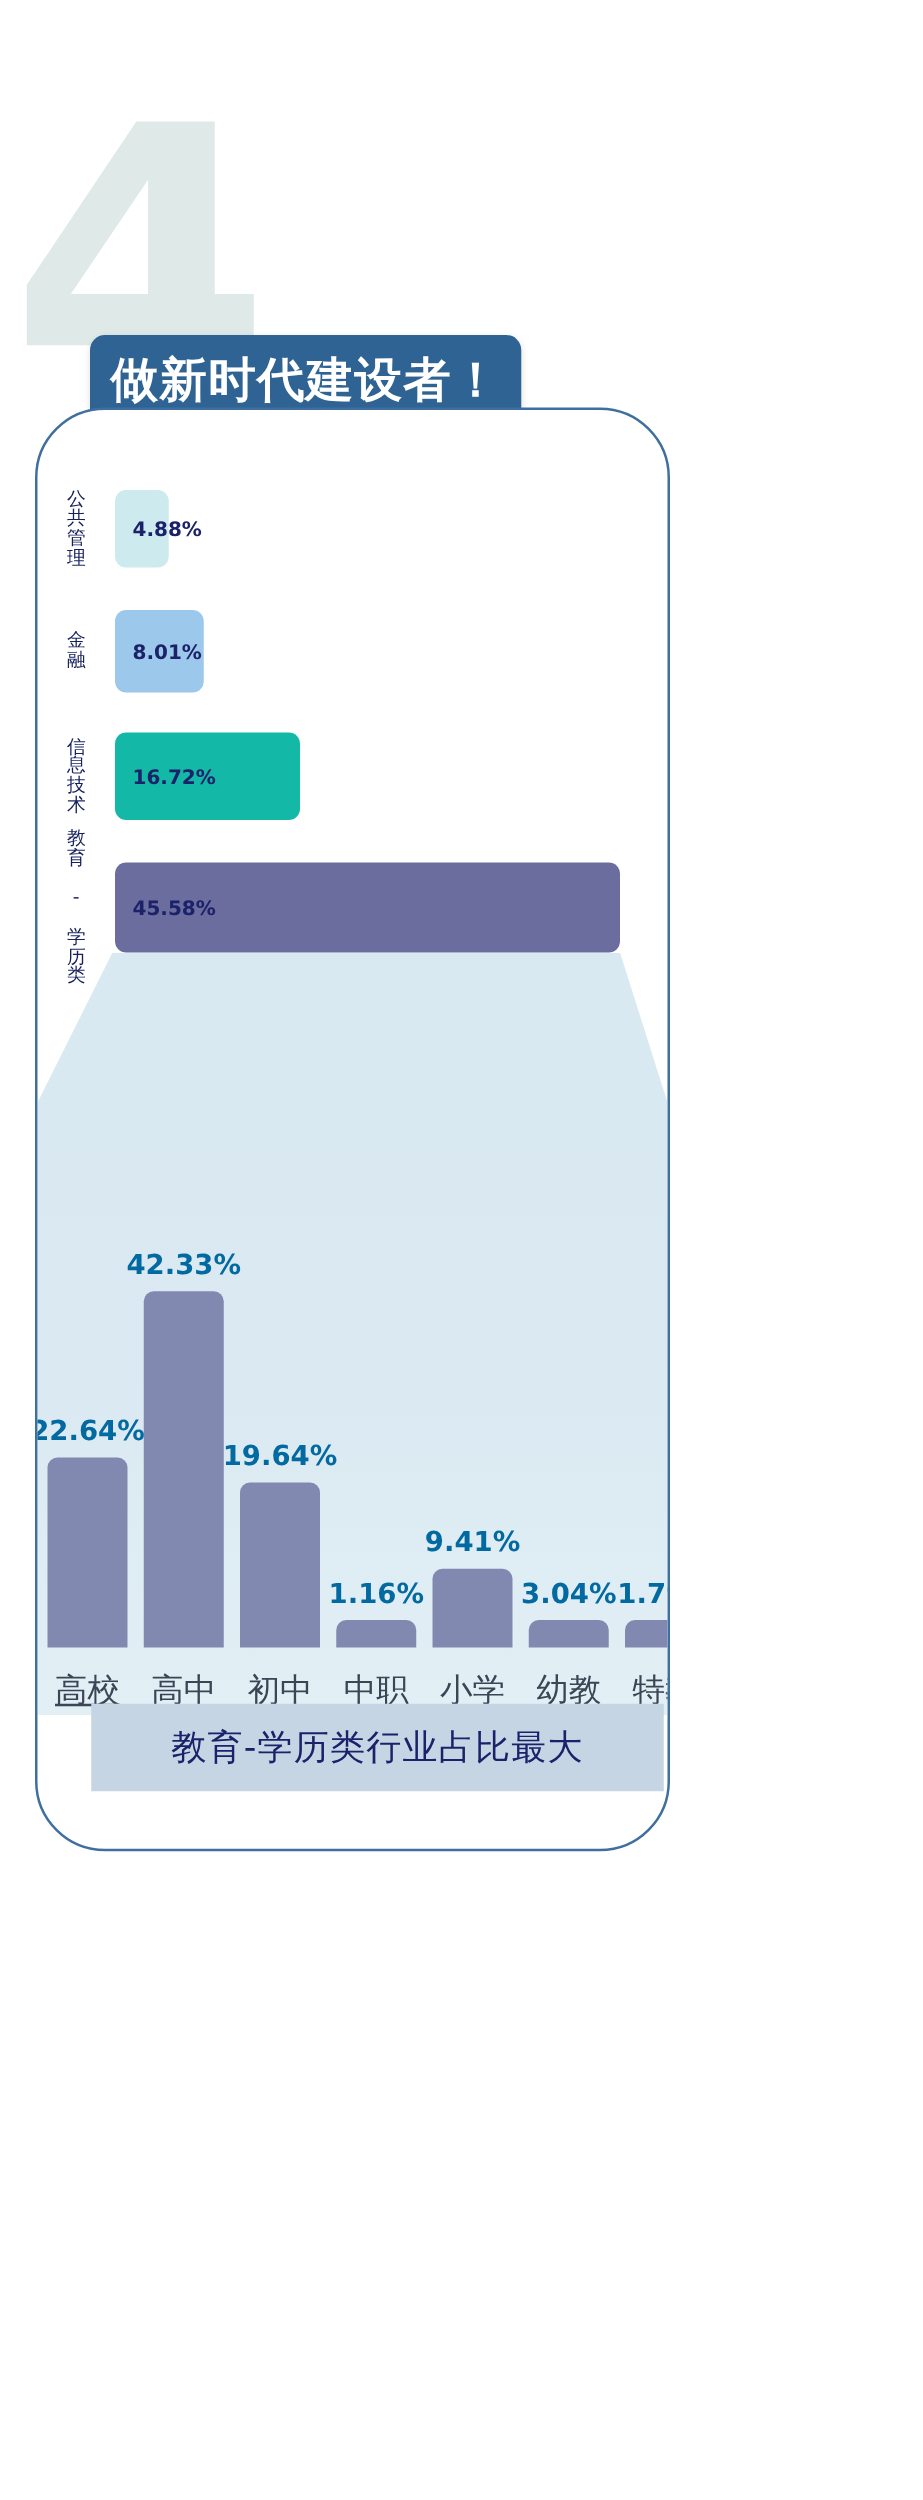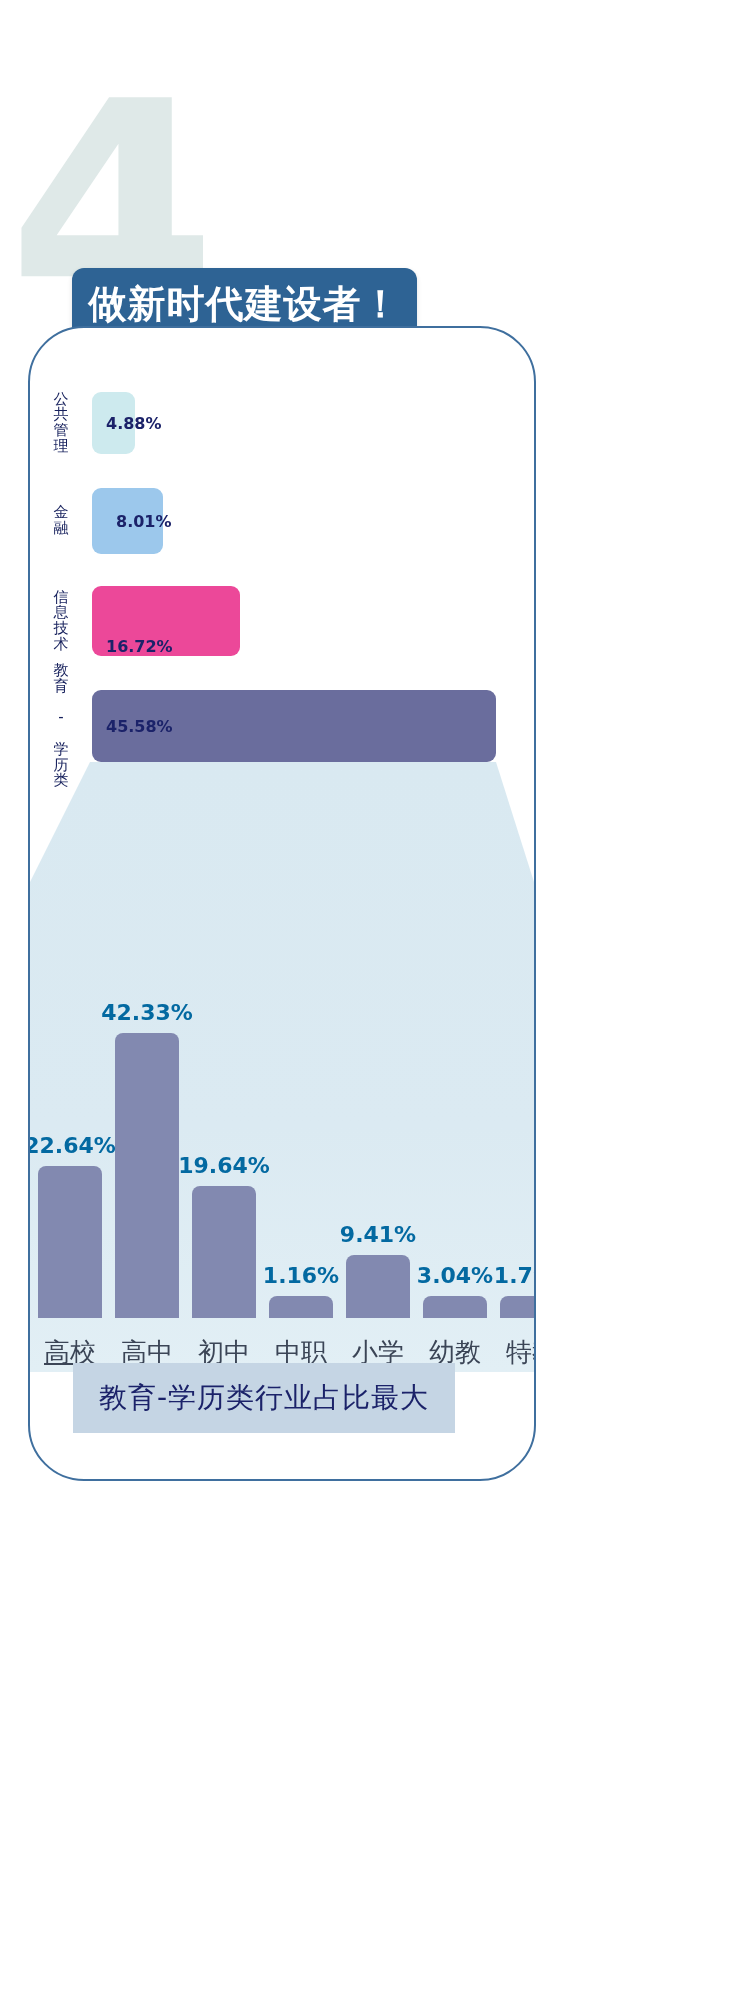--- a/index.html
+++ b/index.html
@@ -150,21 +150,21 @@
     font-weight: 400;
     white-space: nowrap;
     font-family: "DejaVu Sans", sans-serif;
   }
 
   
   .caption-box {
     position: absolute;
     left: 73px;
     top: 1363px;
-    width: 382px;
+    width: 458px;
     height: 70px;
     background: #c5d5e4;
     display: flex;
     align-items: center;
     justify-content: center;
   }
   .caption-text {
     color: #1b2269;
     font-size: 28px;
     font-weight: 400;
@@ -194,30 +194,30 @@
 共
 管
 理</div>
           <div class="hbar" style="background: rgb(205, 234, 238); width: 43px; margin-left: 14px;">
             <span class="hbar-value">4.88%</span>
           </div>
         </div>
         <div class="hbar-row" style="left: 14px; top: 160px; height: 66px; width: 466px;">
           <div class="hbar-label" style="white-space: pre;">金
 融</div>
-          <div class="hbar" style="background: rgb(156, 200, 236); width: 71px; margin-left: 14px; padding-left: 10px;">
+          <div class="hbar" style="background: rgb(156, 200, 236); width: 71px; margin-left: 14px;">
             <span class="hbar-value">8.01%</span>
           </div>
         </div>
         <div class="hbar-row" style="left: 14px; top: 258px; height: 70px; width: 466px;">
           <div class="hbar-label" style="white-space: pre;">信
 息
 技
 术</div>
-          <div class="hbar" style="background: #ec4899; width: 148px; margin-left: 14px; align-items: flex-end;">
+          <div class="hbar" style="background: #14b8a6; width: 148px; margin-left: 14px;">
             <span class="hbar-value">16.72%</span>
           </div>
         </div>
         <div class="hbar-row" style="left: 14px; top: 362px; height: 72px; width: 466px;">
           <div class="hbar-label" style="white-space: pre;">教
 育
  
 -
  
 学

